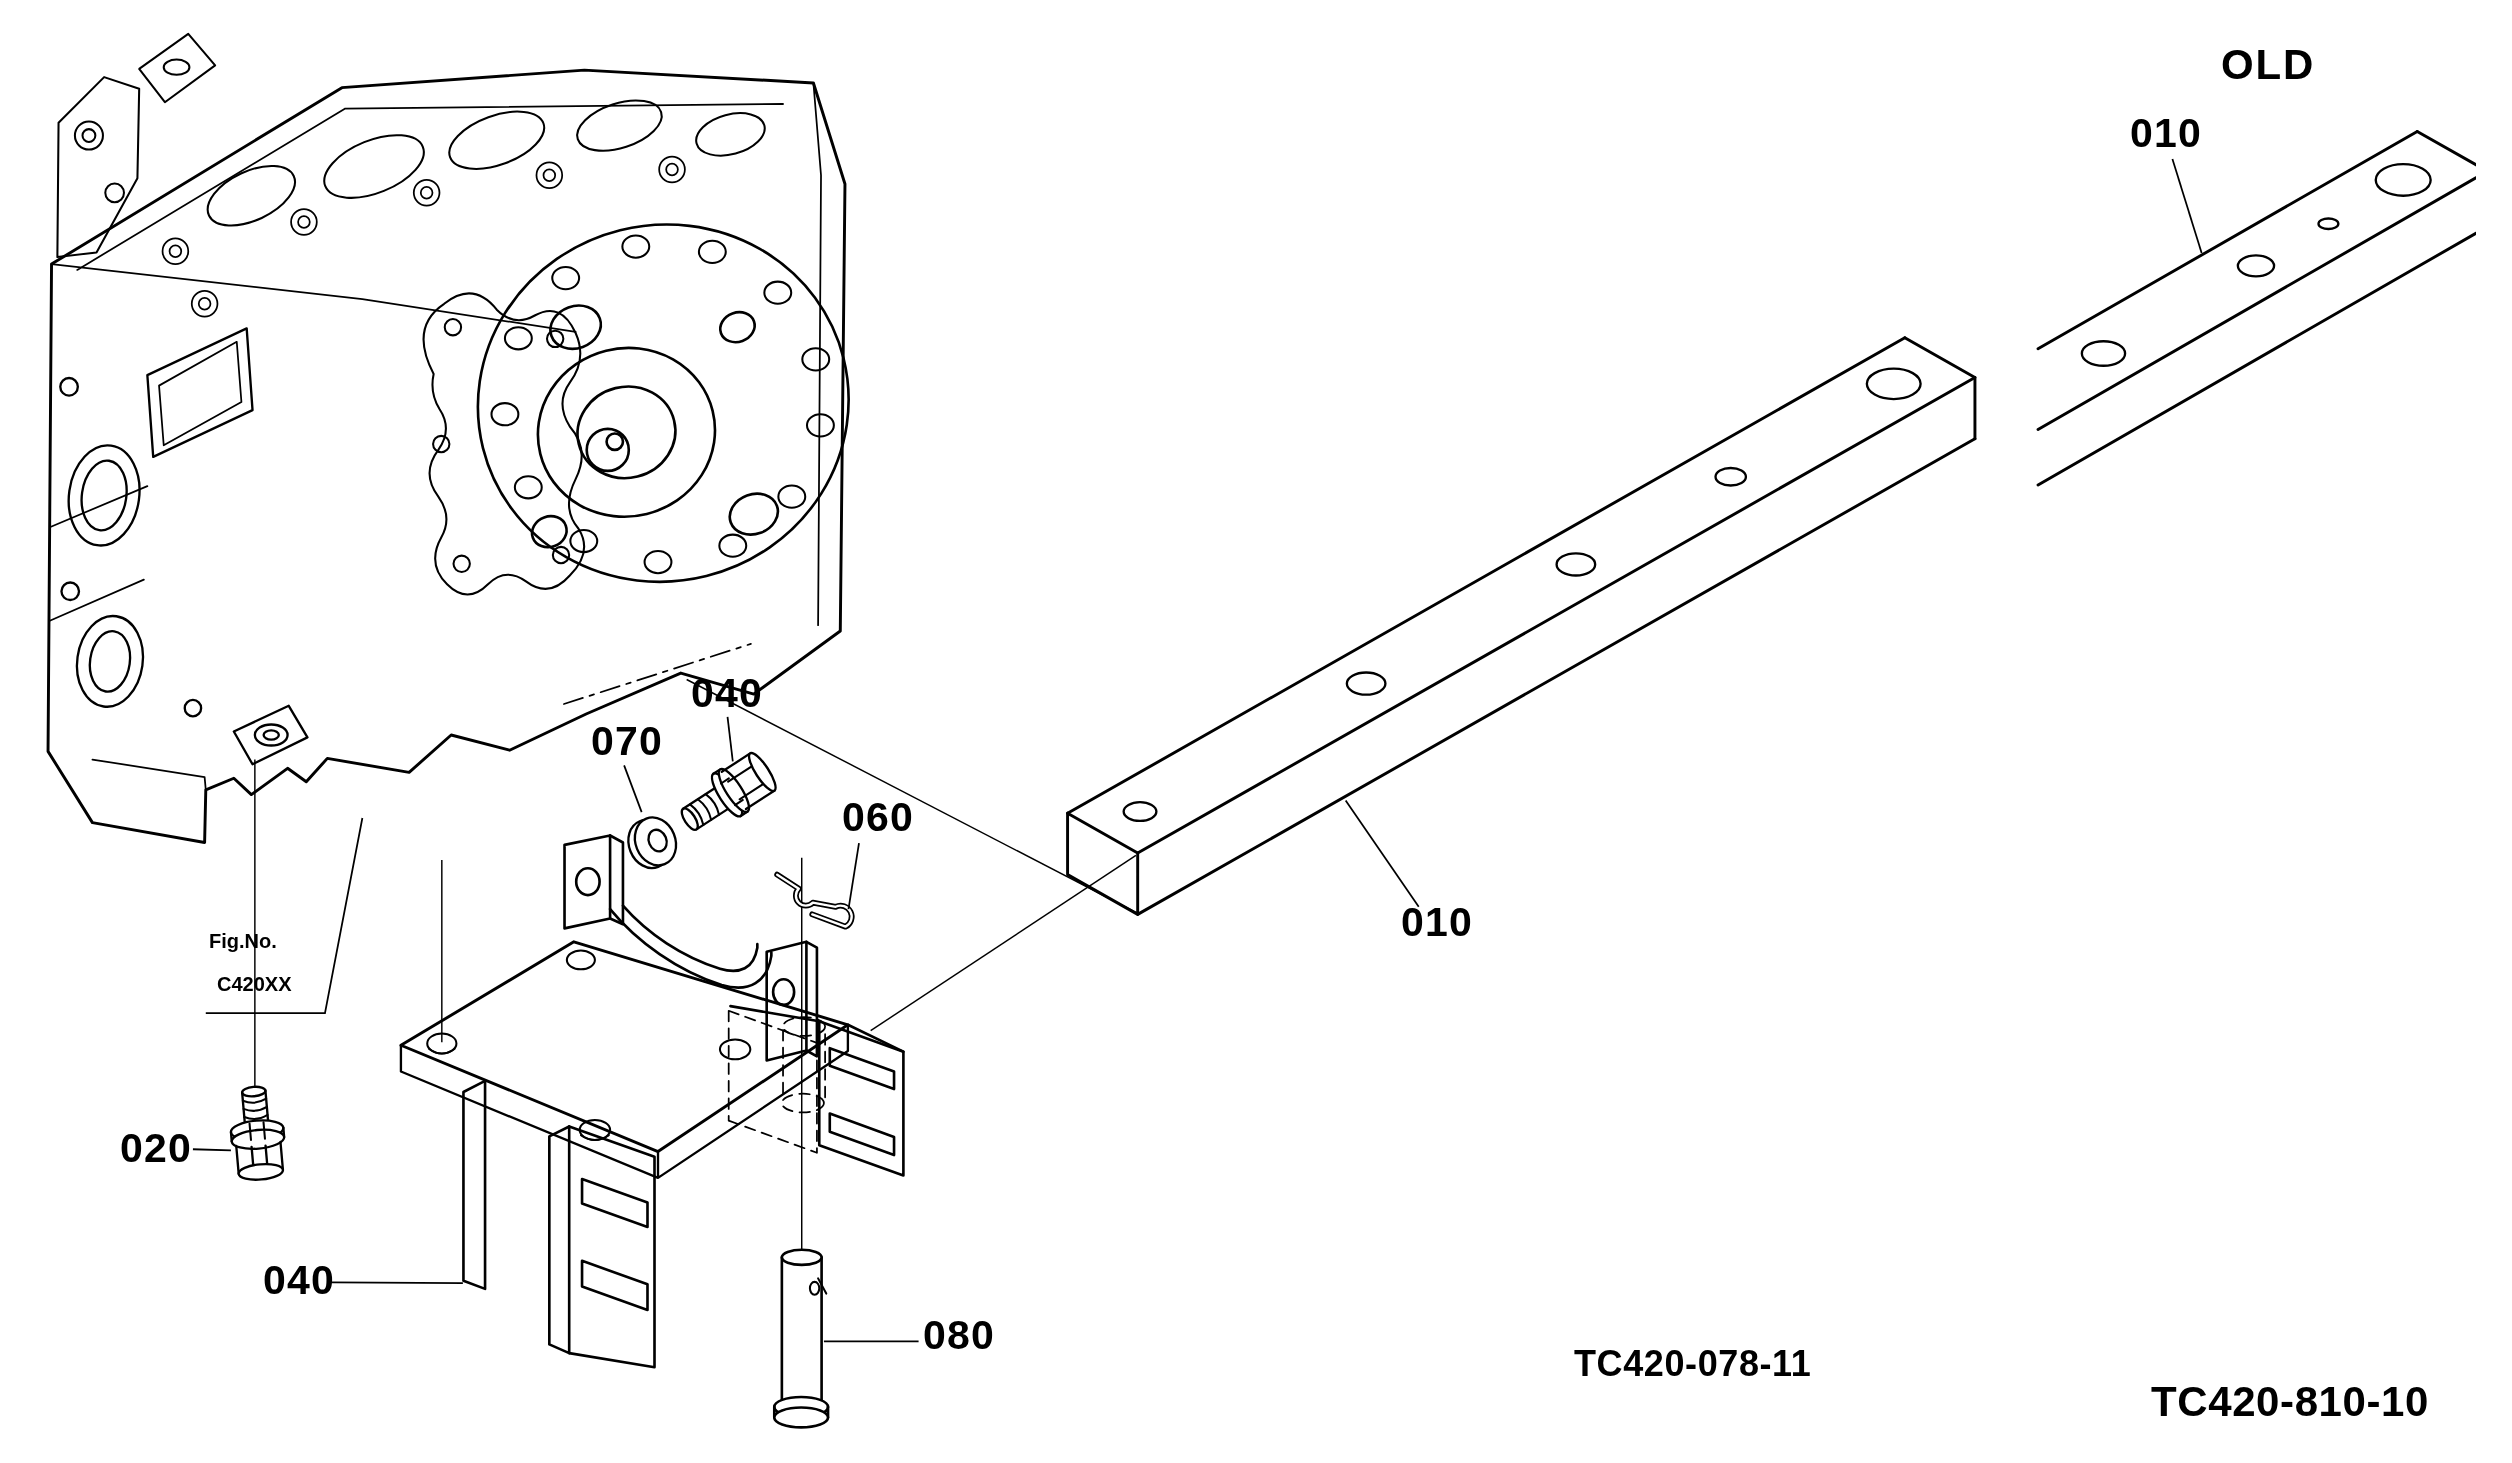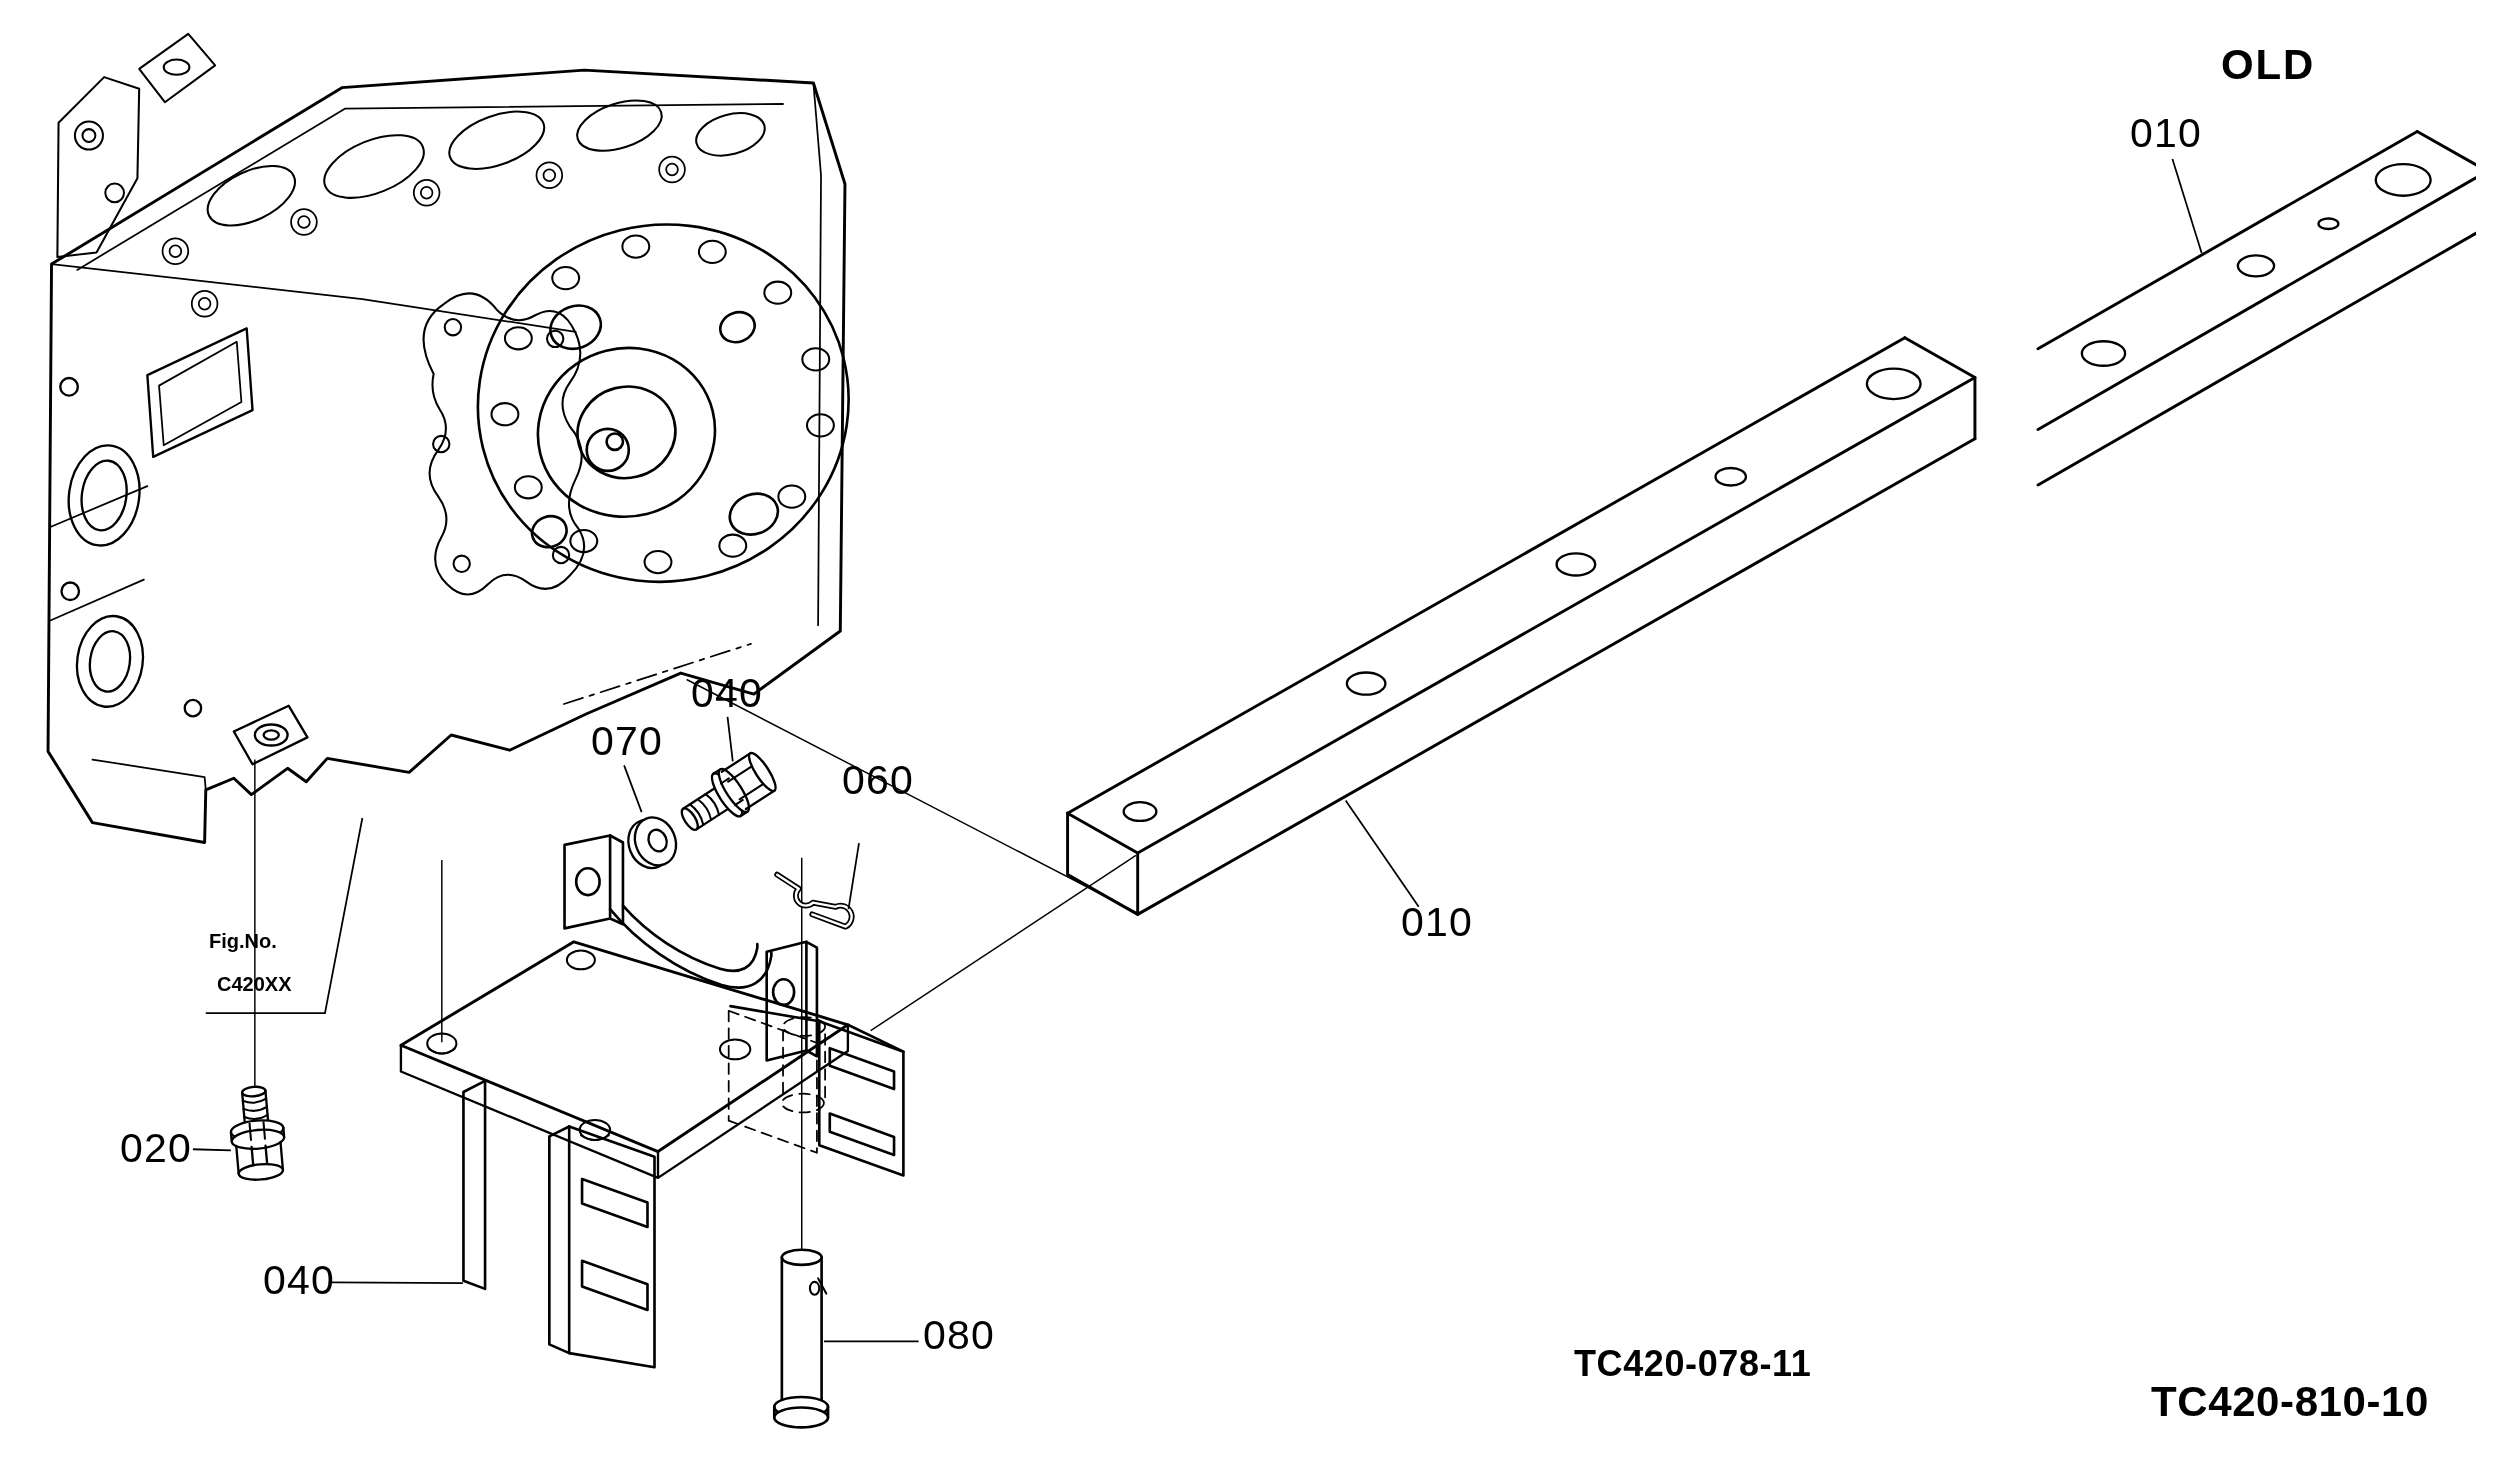--- a/index.html
+++ b/index.html
@@ -7,21 +7,21 @@
     position:relative;
     width:2476px;height:1463px;
     background:#ffffff;
     font-family:"Liberation Sans", sans-serif;
     overflow:hidden;
   }
   #art{position:absolute;left:0;top:0;}
   .part-label{
     position:absolute;
     font-size:41px;
-    font-weight:400;
+    font-weight:700;
     color:#000;
     letter-spacing:1.2px;
     white-space:nowrap;
     line-height:1;
   }
   .old-marker{
     position:absolute;
     font-size:42px;
     font-weight:700;
     color:#000;
@@ -322,21 +322,21 @@
   <div class="part-label" style="left:1401px;top:902px;">010</div>
 
   <div class="part-label" style="left:263px;top:1260px;">040</div>
 
   <div class="part-label" style="left:120px;top:1128px;">020</div>
 
   <div class="part-label" style="left:691px;top:673px;">040</div>
 
   <div class="part-label" style="left:923px;top:1315px;">080</div>
 
-  <div class="part-label" style="left:842px;top:760px;text-align:center;">060</div>
+  <div class="part-label" style="left:842px;top:797px;text-align:center;">060</div>
 
   <div class="part-label" style="left:591px;top:721px;">070</div>
 
   <div class="fig-ref" style="left:209px;top:931px;">Fig.No.</div>
   <div class="fig-ref" style="left:217px;top:974px;text-align:right;">C420XX</div>
 
   <div class="code-small" style="left:1574px;top:1346px;">TC420-078-11</div>
 
   <div class="code-main" style="left:2151px;top:1381px;">TC420-810-10</div>
 </div>

